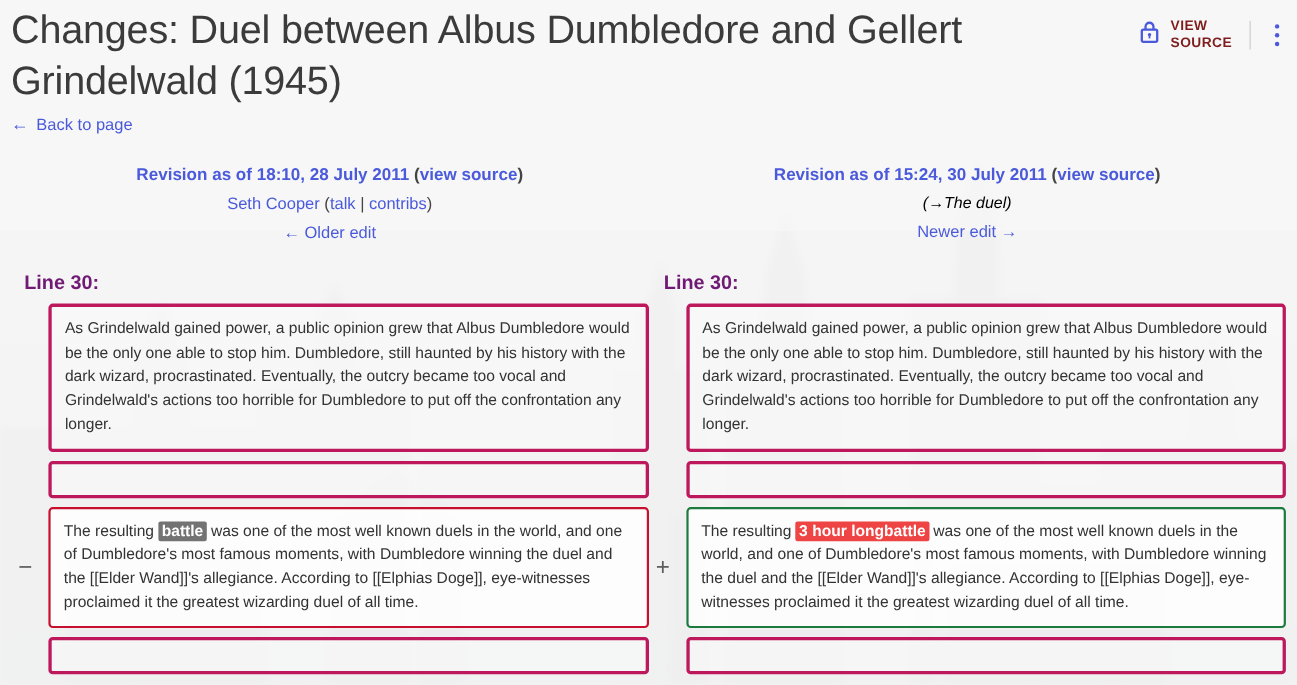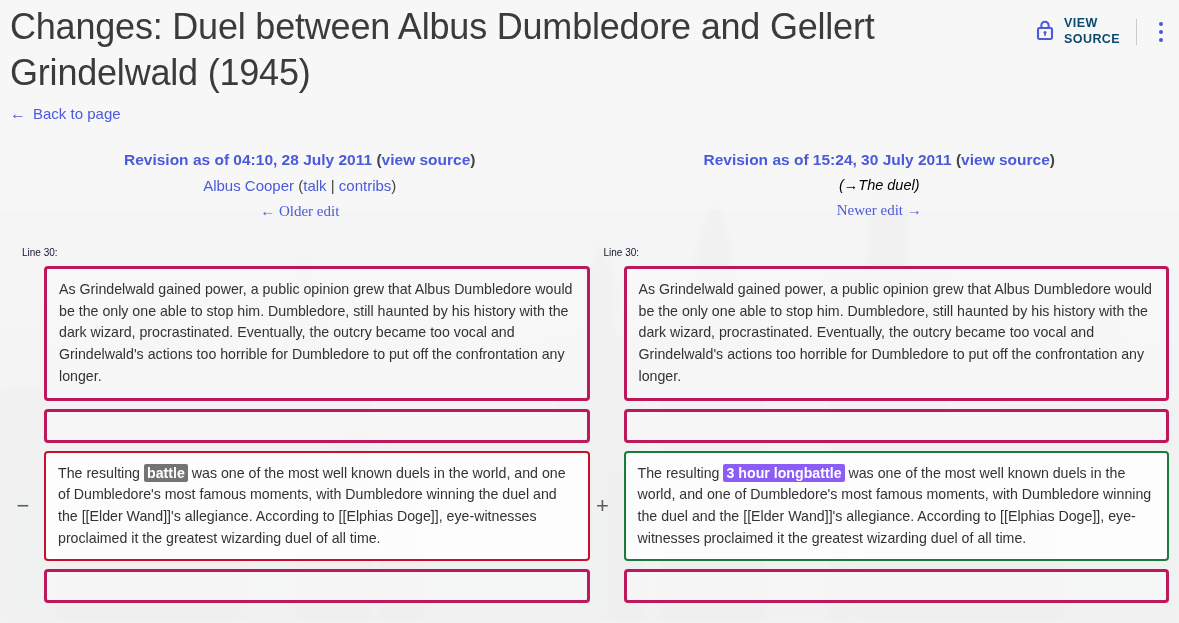--- a/index.html
+++ b/index.html
@@ -72,21 +72,21 @@
   .view-source {
     display: flex;
     align-items: center;
     gap: 9px;
     cursor: pointer;
     padding-right: 16px;
   }
   .view-source .vs-text {
     font-size: 12.5px;
     font-weight: bold;
-    color: #0c4a6e;
+    color: #7f1d1d;
     line-height: 1.25;
     letter-spacing: 0.4px;
     text-transform: uppercase;
   }
   .divider-v {
     width: 1px;
     height: 26px;
     background: #c9c9cf;
     margin-right: 16px;
   }
@@ -121,35 +121,35 @@
   }
   .rev-title .paren { color: #444; font-weight: bold; }
   .rev-user { font-size: 15px; color: #4a5adb; }
   .rev-user .paren, .rev-user .pipe { color: #444; }
   a.lnk { color: #4a5adb; text-decoration: none; cursor: pointer; }
   .rev-comment {
     font-size: 14.5px;
     font-style: italic;
     color: #000000;
   }
-  .rev-nav { font-size: 15px; color: #4a5adb; font-family: Liberation Serif, serif; }
+  .rev-nav { font-size: 15px; color: #4a5adb; }
 
   
   .diff {
     margin-top: 22px;
     width: 100%;
   }
   .diff-linehdr {
     display: flex;
   }
   .diff-linehdr .side {
     flex: 1 1 50%;
-    font-size: 10px;
-    font-weight: normal;
-    color: #0f172a;
+    font-size: 18px;
+    font-weight: bold;
+    color: #701a75;
     padding-left: 12px;
   }
   .diff-linehdr .side.right { padding-left: 14px; }
 
   .diff-row {
     display: flex;
     align-items: stretch;
     margin-top: 8px;
   }
   .diff-half {
@@ -191,21 +191,21 @@
     background: rgba(255,255,255,0.82);
   }
   mark.del {
     background: #737373;
     color: #fff;
     font-weight: bold;
     padding: 1px 3px;
     border-radius: 2px;
   }
   mark.ins {
-    background: #8b5cf6;
+    background: #ef4444;
     color: #fff;
     font-weight: bold;
     padding: 1px 3px;
     border-radius: 2px;
   }
 </style>
 </head>
 <body>
 
 <div id="backdrop">
@@ -275,24 +275,24 @@
         <span></span>
         <span></span>
       </div>
     </div>
   </div>
 
   <div class="revisions">
 
     <div class="rev-col">
       <div class="rev-title">
-        <a class="lnk">Revision as of 04:10, 28 July 2011</a><span class="paren"> (</span><a class="lnk">view source</a><span class="paren">)</span>
+        <a class="lnk">Revision as of 18:10, 28 July 2011</a><span class="paren"> (</span><a class="lnk">view source</a><span class="paren">)</span>
       </div>
       <div class="rev-user">
-        <a class="lnk">Albus Cooper</a><span class="paren"> (</span><a class="lnk">talk</a><span class="pipe"> | </span><a class="lnk">contribs</a><span class="paren">)</span>
+        <a class="lnk">Seth Cooper</a><span class="paren"> (</span><a class="lnk">talk</a><span class="pipe"> | </span><a class="lnk">contribs</a><span class="paren">)</span>
       </div>
       <div class="rev-nav">
         <a class="lnk">← Older edit</a>
       </div>
     </div>
 
     <div class="rev-col">
       <div class="rev-title">
         <a class="lnk">Revision as of 15:24, 30 July 2011</a><span class="paren"> (</span><a class="lnk">view source</a><span class="paren">)</span>
       </div>

